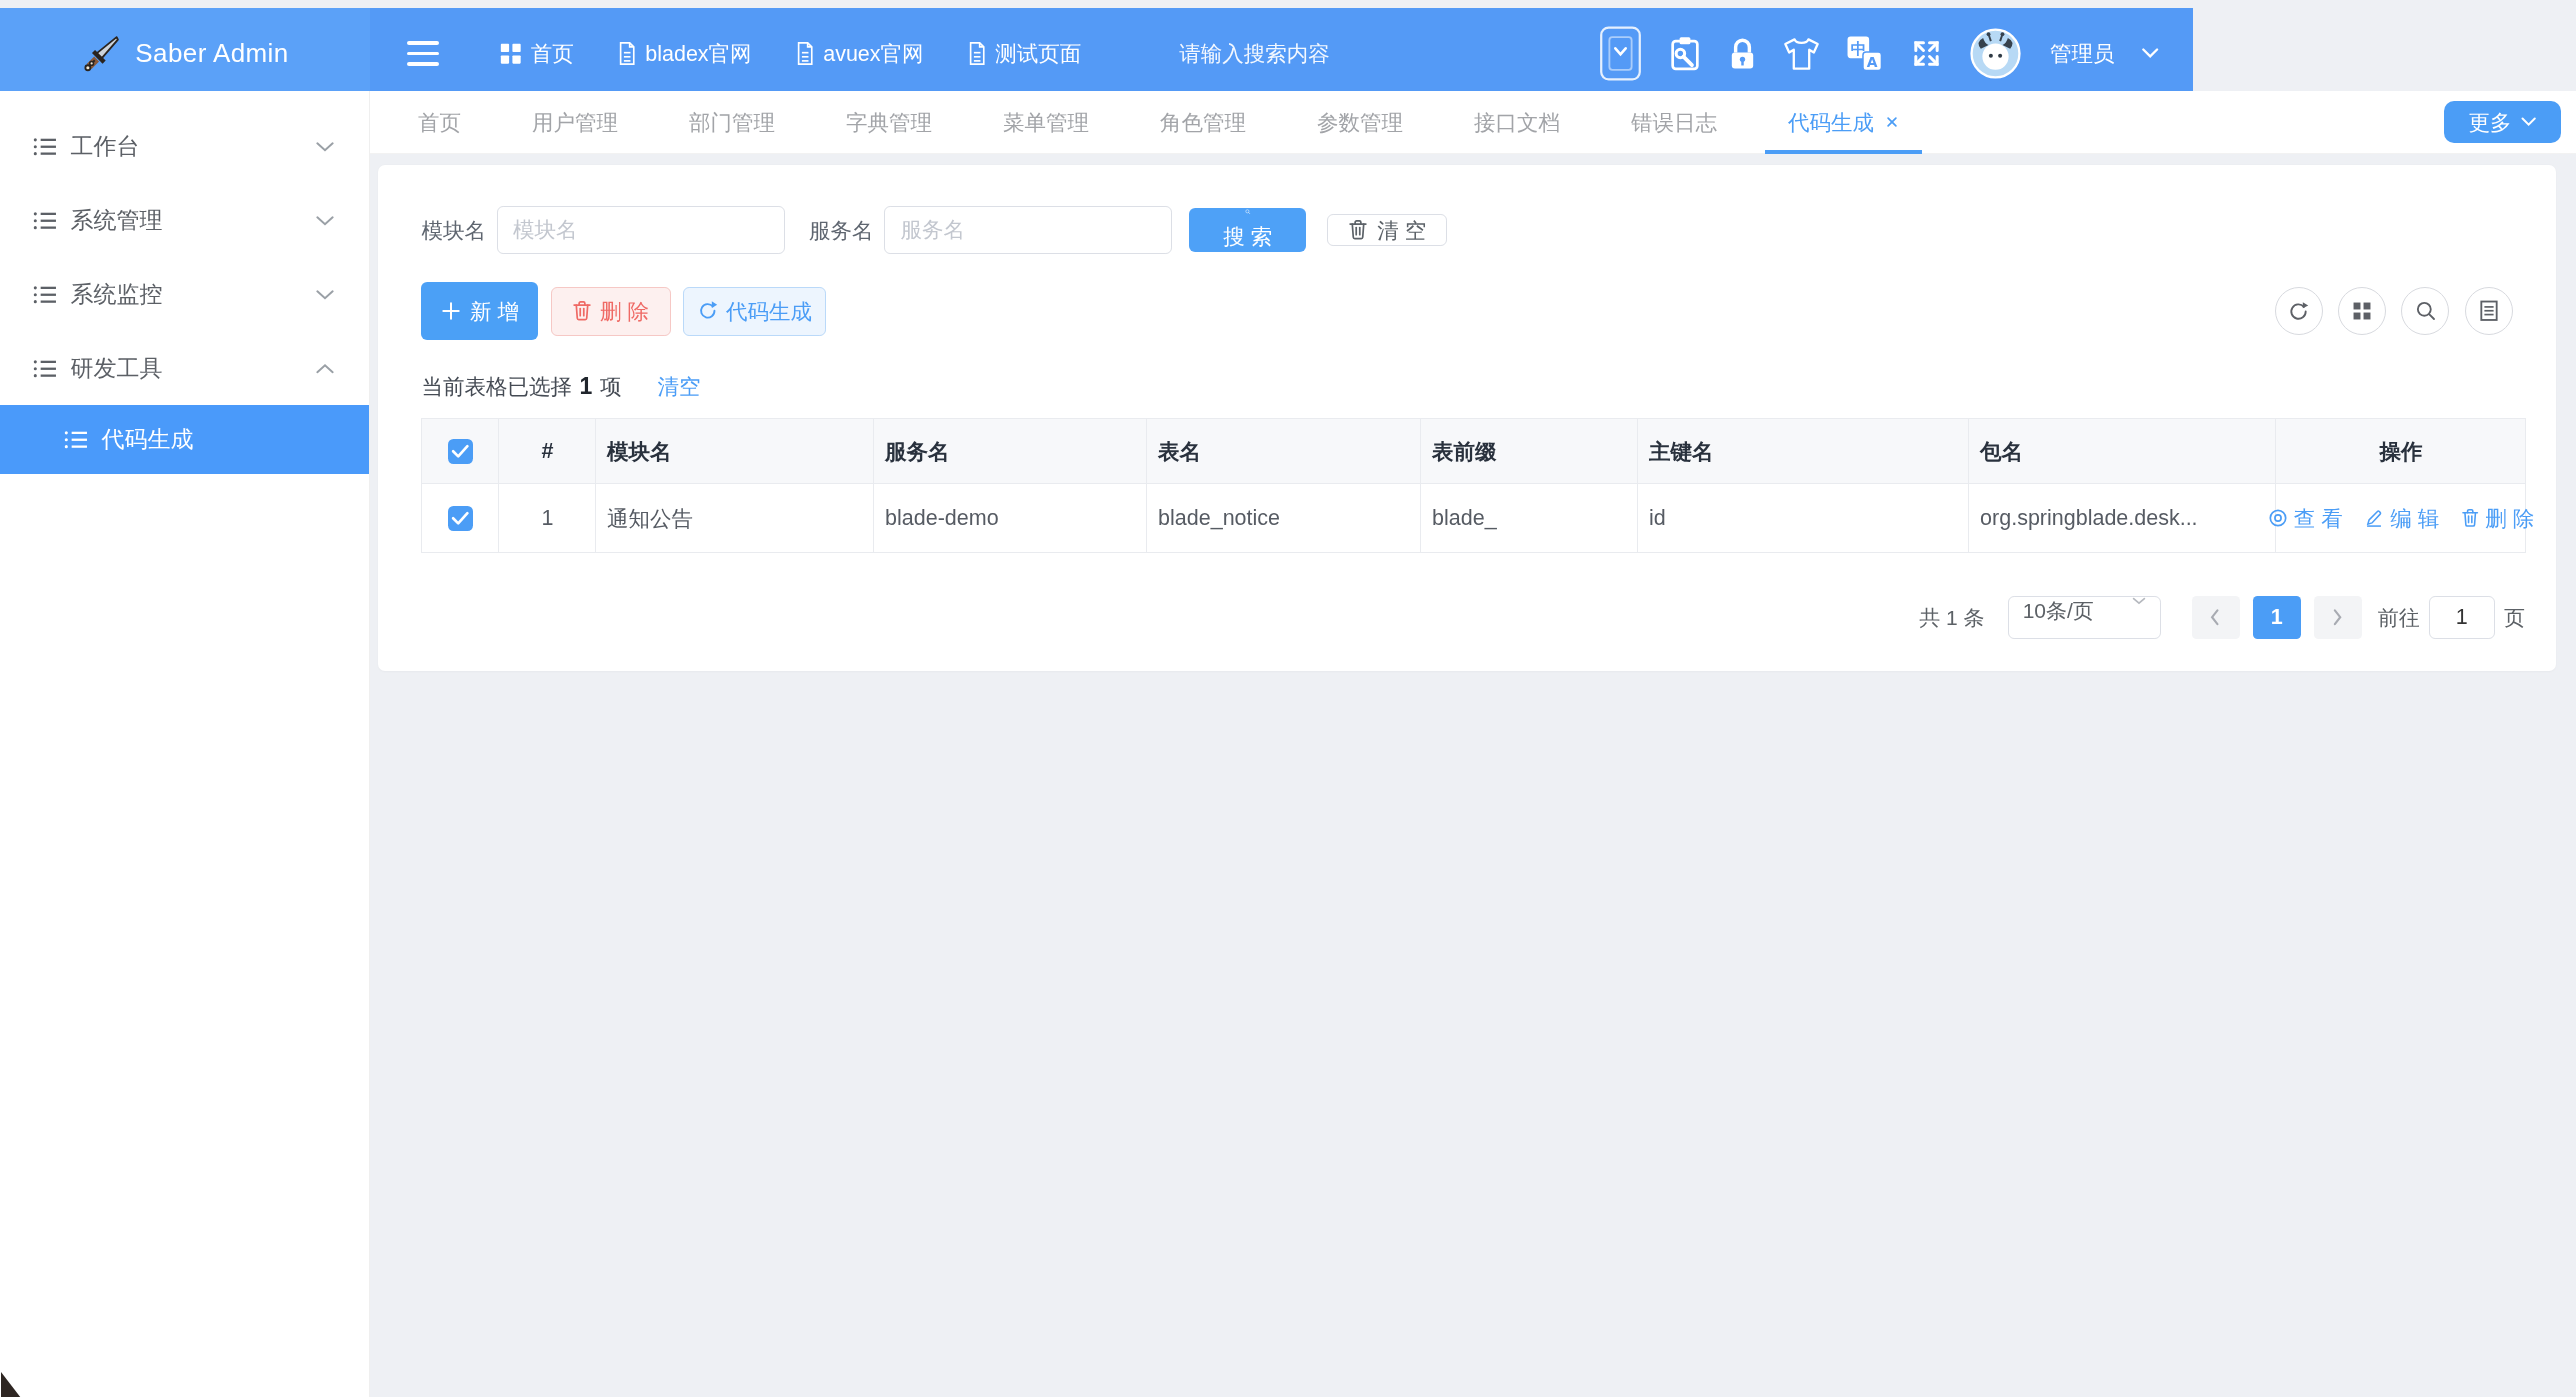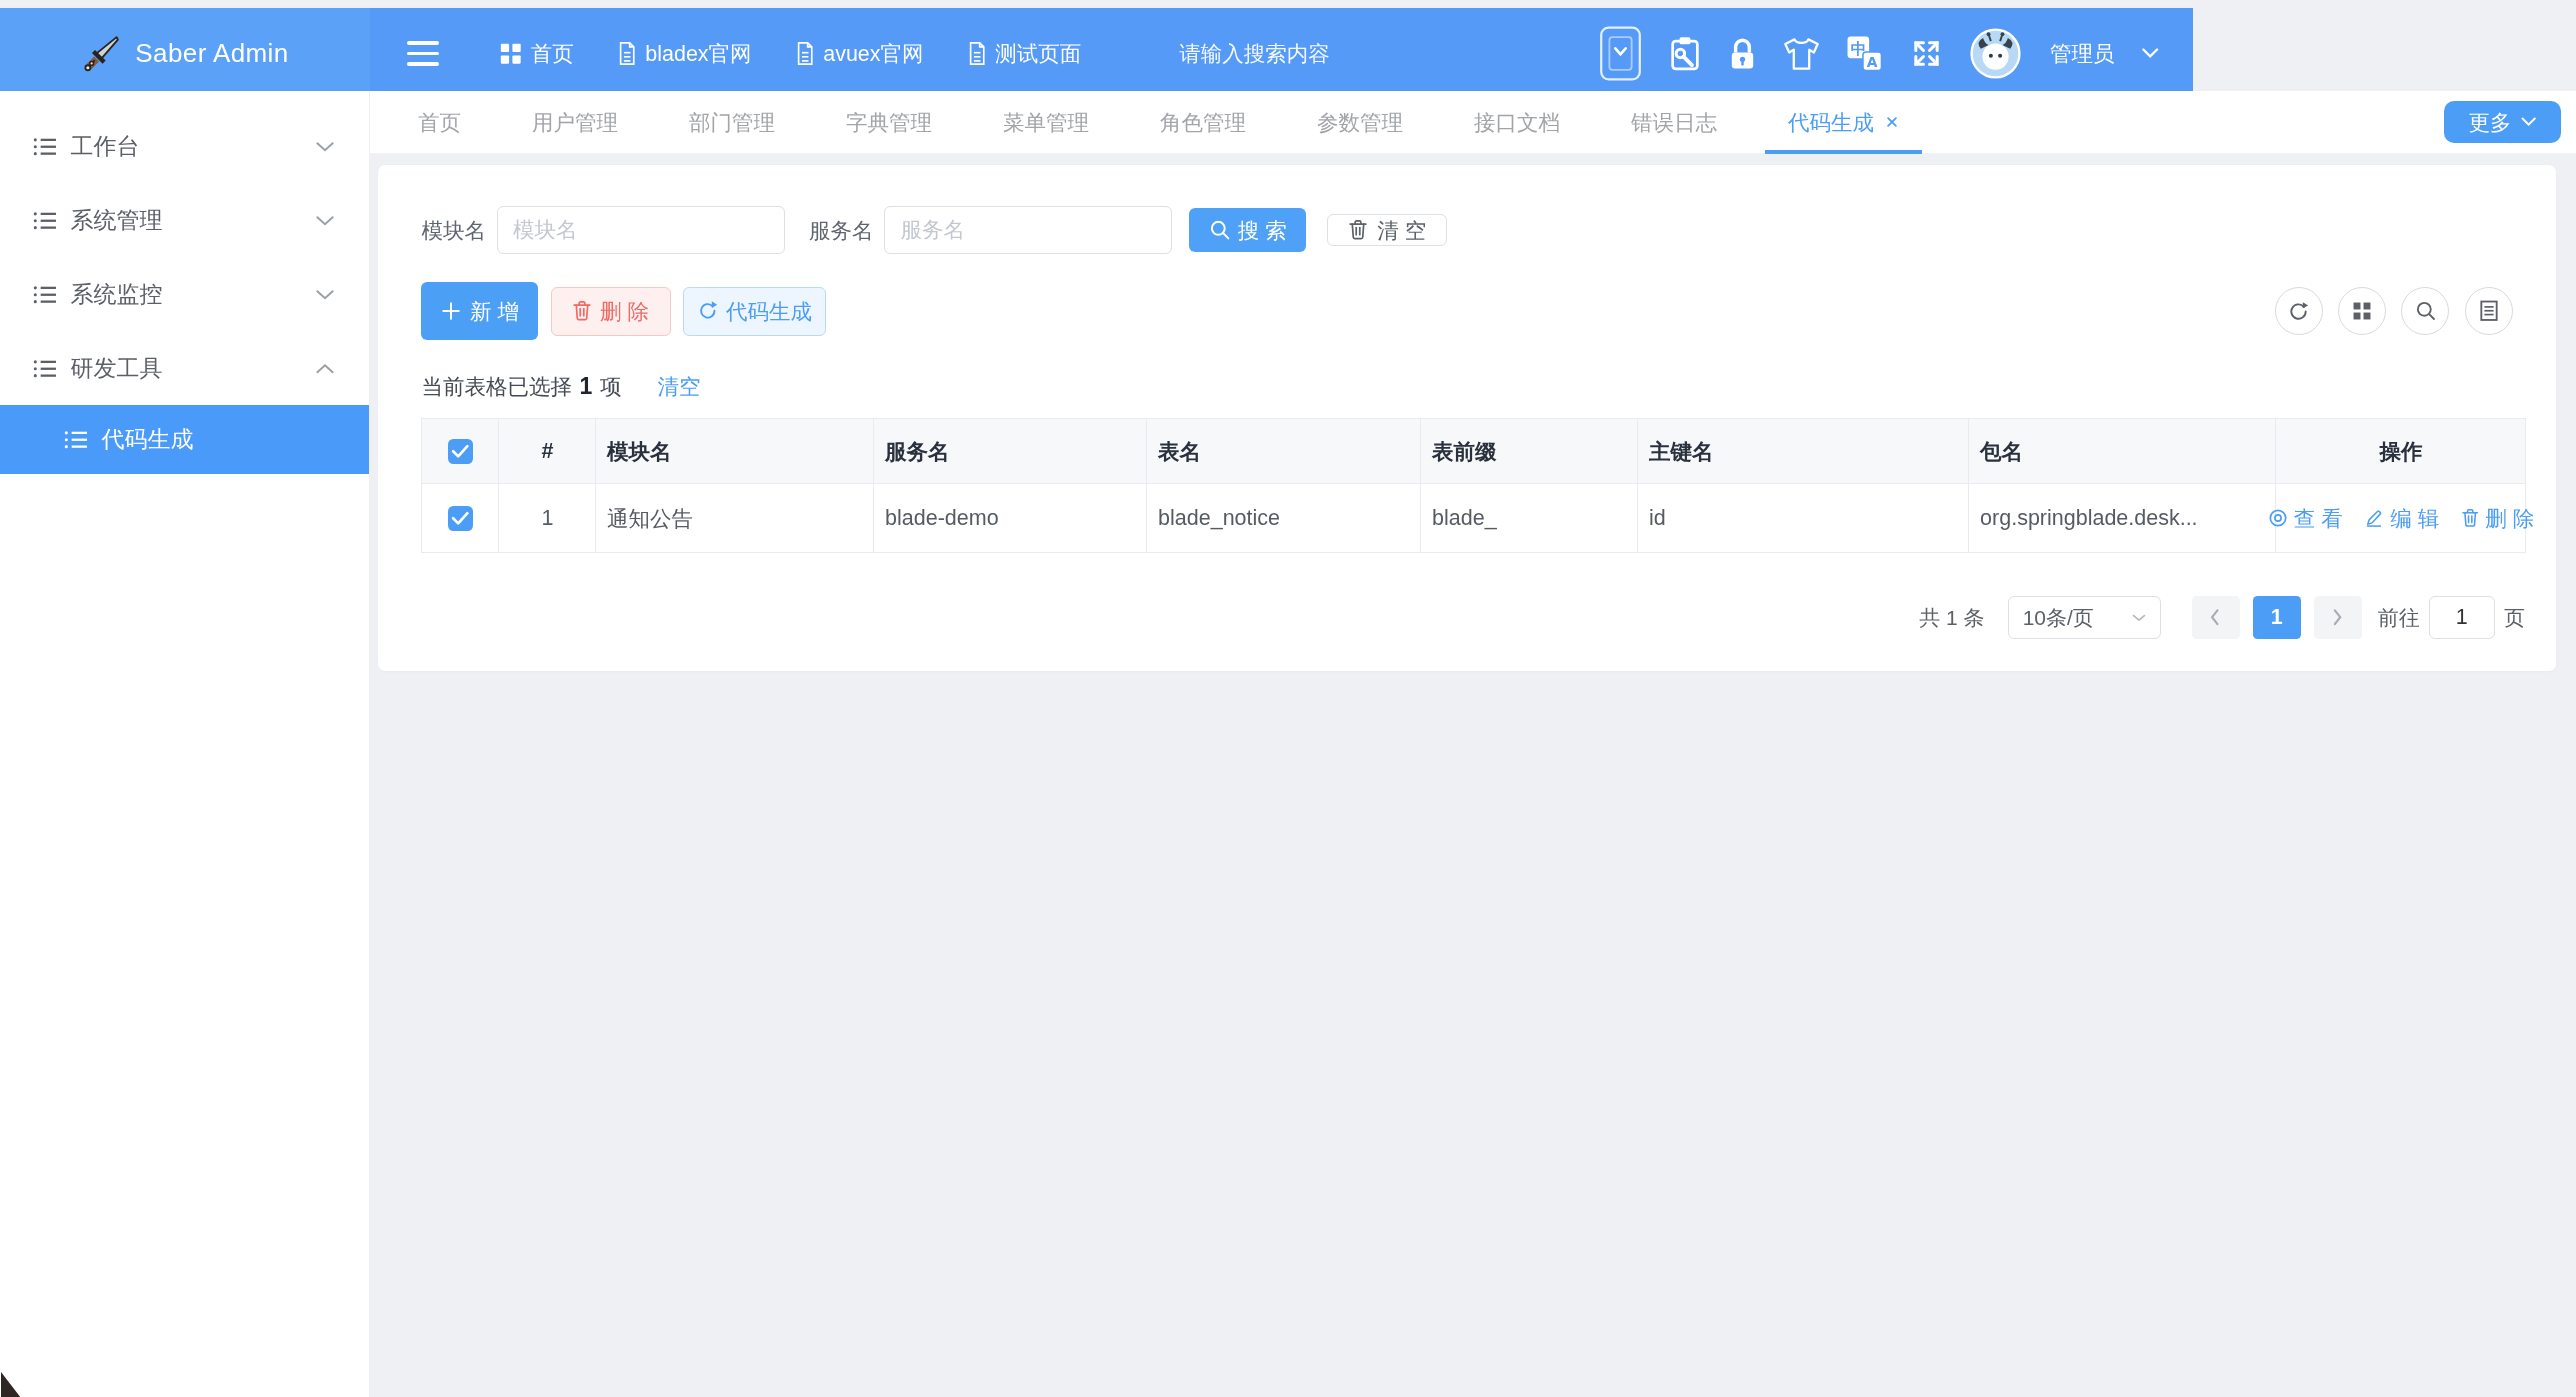--- a/index.html
+++ b/index.html
@@ -38,21 +38,21 @@
   .more-btn { position:absolute; right:15.3px; top:10px; width:117px; height:42px; background:#4b9df6; border:none; border-radius:10px; color:#fff; font-size:21.5px; display:flex; align-items:center; justify-content:center; gap:9.2px; cursor:pointer; font-family:inherit; }
 
   
   .card { position:absolute; left:8.4px; top:74px; right:20px; height:506px; background:#fff; border-radius:7px; padding:0 31px 0 43px; box-shadow:0 0.8px 2.3px rgba(0,0,0,.03); }
   .filters { margin-top:41px; display:flex; align-items:center; }
   .f-label { font-size:21.5px; color:#5f6670; margin-right:10.7px; white-space:nowrap; }
   .f-label.second { margin-left:24.5px; }
   .text-input { width:288px; height:48px; border:0.8px solid #dcdfe6; border-radius:6.1px; padding:0 15.3px; font-size:21.5px; color:#333; outline:none; font-family:inherit; background:#fff; }
   .text-input::placeholder { color:#c3c7cf; }
   .btn { display:flex; align-items:center; justify-content:center; border-radius:6.1px; font-size:21.5px; cursor:pointer; font-family:inherit; border:0.8px solid transparent; white-space:nowrap; }
-  .btn-search { margin-left:17px; width:117px; height:44px; background:#4ea1f7; color:#fff; gap:7.7px; }
+  .btn-search { margin-left:17px; width:117px; height:44px; background:#4ea1f7; color:#fff; gap:7.7px;flex-direction:column; }
   .btn-clear { margin-left:21px; width:120px; height:32px; background:#fff; border-color:#dcdfe6; color:#5c6268; gap:9.2px; }
 
   .toolbar { margin-top:28px; display:flex; align-items:center; }
   .btn-add { width:117px; height:58px; background:#4ba0f6; color:#fff; gap:9.2px; }
   .btn-del { width:120px; height:49px; background:#fdf0ef; border-color:#f6c8c5; color:#ef6a65; gap:7.7px; margin-left:12.3px; }
   .btn-gen { width:143px; height:49px; background:#edf5fe; border-color:#bad9f9; color:#4b9df6; gap:7.7px; margin-left:12.3px; }
   .toolbar .spacer { flex:1; }
   .circle-btn { width:48px; height:48px; border-radius:50%; border:0.8px solid #d8dadf; background:#fff; color:#5d6066; display:flex; align-items:center; justify-content:center; cursor:pointer; margin-left:15.3px; }
   .circle-btn:last-child { margin-right:12.3px; }
 
@@ -63,21 +63,21 @@
   table.grid { margin-top:17px; width:2104px; border-collapse:collapse; table-layout:fixed; }
   .grid th, .grid td { border:0.8px solid #e9ebef; font-size:21.5px; }
   .grid th { background:#f7f8fa; height:65px; color:#29313d; font-weight:700; text-align:left; padding-left:10.7px; }
   .grid td { height:69px; background:#fff; color:#565b63; padding-left:10.7px; }
   .grid th.center, .grid td.center { text-align:center; padding-left:0; }
   .checkbox { display:inline-block; width:24.5px; height:24.5px; border-radius:5.4px; background:#4b9df6; cursor:pointer; vertical-align:middle; }
   .row-actions { display:flex; align-items:center; justify-content:center; gap:21.5px; color:#4b9df6; }
   .row-action { display:flex; align-items:center; gap:6.1px; cursor:pointer; white-space:nowrap; }
 
   .pagination { margin-top:43px; display:flex; align-items:center; justify-content:flex-end; font-size:21px; color:#5c6166; }
-  .page-size { margin-left:23px; width:153px; height:43px; border:0.8px solid #dcdfe6; border-radius:6.1px; display:flex; align-items:center; justify-content:space-between; padding:8px 14px; cursor:pointer; background:#fff; }
+  .page-size { margin-left:23px; width:153px; height:43px; border:0.8px solid #dcdfe6; border-radius:6.1px; display:flex; justify-content:space-between; padding:0 14px; cursor:pointer; background:#fff; }
   .page-arrow { width:48px; height:43px; border-radius:4.6px; background:#f3f4f6; border:none; display:flex; align-items:center; justify-content:center; cursor:pointer; }
   .page-arrow.prev { margin-left:31px; }
   .page-current { width:48px; height:43px; border-radius:4.6px; background:#4b9df6; color:#fff; font-weight:700; font-size:21.5px; display:flex; align-items:center; justify-content:center; margin:0 13px; cursor:pointer; }
   .goto-label { margin-left:16px; }
   .goto-input { width:66px; height:43px; border:0.8px solid #dcdfe6; border-radius:6.1px; text-align:center; font-size:21.5px; color:#333; margin:0 9.2px; outline:none; font-family:inherit; }
 
   .cursor-artifact { position:absolute; left:0.8px; bottom:0; width:0; height:0; border-bottom:26px solid #2e2622; border-right:20px solid transparent; }
 </style>
 </head>
 <body>

